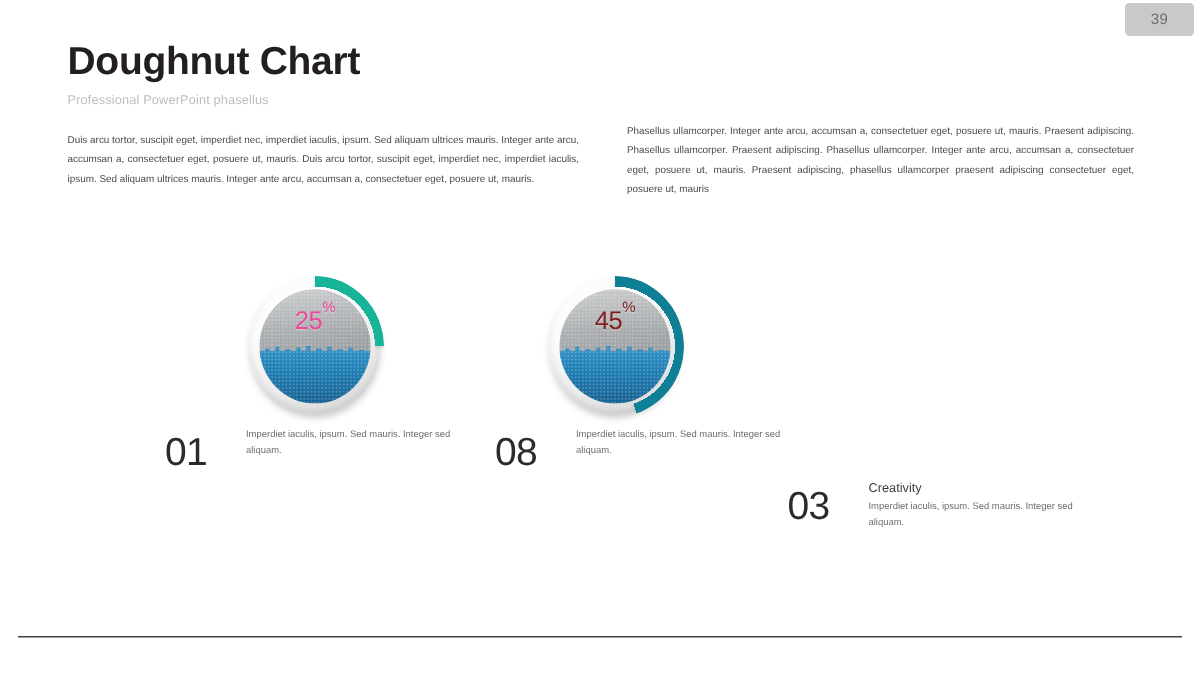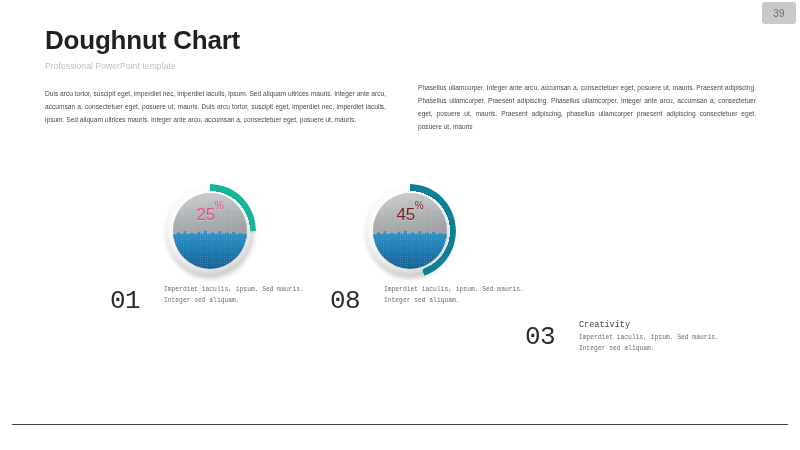--- a/index.html
+++ b/index.html
@@ -7,21 +7,21 @@
     width: 800px; height: 450px;
     background: #ffffff;
     font-family: "Liberation Sans", sans-serif;
     overflow: hidden;
   }
   .slide { position: relative; width: 800px; height: 450px; background: #fff; }
 
   
   .page-badge {
     position: absolute; top: 2px; right: 4px;
-    width: 34px; height: 22px;
+    width: 46px; height: 22px;
     background: #c9c9c9;
     border-radius: 3px;
     color: #6e6e6e;
     font-size: 10px;
     display: flex; align-items: center; justify-content: center;
     letter-spacing: .3px;
   }
 
   
   .header { position: absolute; left: 45px; top: 26px; }
@@ -119,21 +119,21 @@
     position: absolute; left: 0; top: 28px; width: 108px;
     text-align: center;
     font-size: 17px;
     letter-spacing: -0.3px;
     text-shadow: 0 1px 1px rgba(255,255,255,.35);
   }
   .pct sup { font-size: 10px; top: -.45em; position: relative; }
 
   
   .items { position: absolute; left: 0; top: 284px; width: 800px; }
-  .item { position: absolute; width: 210px; height: 42px; font-family: Liberation Mono, monospace; }
+  .item { position: absolute; width: 210px; height: 42px; }
   .i1 { left: 110px; }
   .i2 { left: 330px; }
   .i3 { left: 525px; margin-top: 36px; }
   .item-num {
     position: absolute; left: 0; top: 2px;
     font-size: 26px; color: #2b2b2b; font-weight: 400; letter-spacing: -0.5px;
   }
   .item-body { position: absolute; left: 54px; top: 0; width: 150px; }
   .item-title { font-size: 8.5px; color: #3d3d3d; margin-bottom: 2px; }
   .item-desc { font-size: 6.3px; color: #6d6d6d; line-height: 1.75; }
@@ -147,21 +147,21 @@
 </style>
 </head>
 <body>
 
 <div class="slide">
 
   <div class="page-badge">39</div>
 
   <div class="header">
     <div class="title">Doughnut Chart</div>
-    <div class="subtitle">Professional PowerPoint template</div>
+    <div class="subtitle">Professional PowerPoint phasellus</div>
   </div>
 
   <div class="para para-left">Duis arcu tortor, suscipit eget, imperdiet nec, imperdiet iaculis, ipsum. Sed aliquam ultrices mauris. Integer ante arcu, accumsan a, consectetuer eget, posuere ut, mauris. Duis arcu tortor, suscipit eget, imperdiet nec, imperdiet iaculis, ipsum. Sed aliquam ultrices mauris. Integer ante arcu, accumsan a, consectetuer  eget, posuere ut, mauris.</div>
   <div class="para para-right">Phasellus ullamcorper. Integer ante arcu, accumsan a, consectetuer eget, posuere ut, mauris. Praesent adipiscing. Phasellus ullamcorper. Praesent adipiscing. Phasellus ullamcorper. Integer ante arcu, accumsan a, consectetuer eget, posuere ut, mauris. Praesent adipiscing, phasellus ullamcorper praesent adipiscing consectetuer eget, posuere ut, mauris</div>
 
   <div class="gauges">
 
     <div class="gauge-wrap g1">
       <div class="gauge">
         <div class="gauge-shadow"></div>

